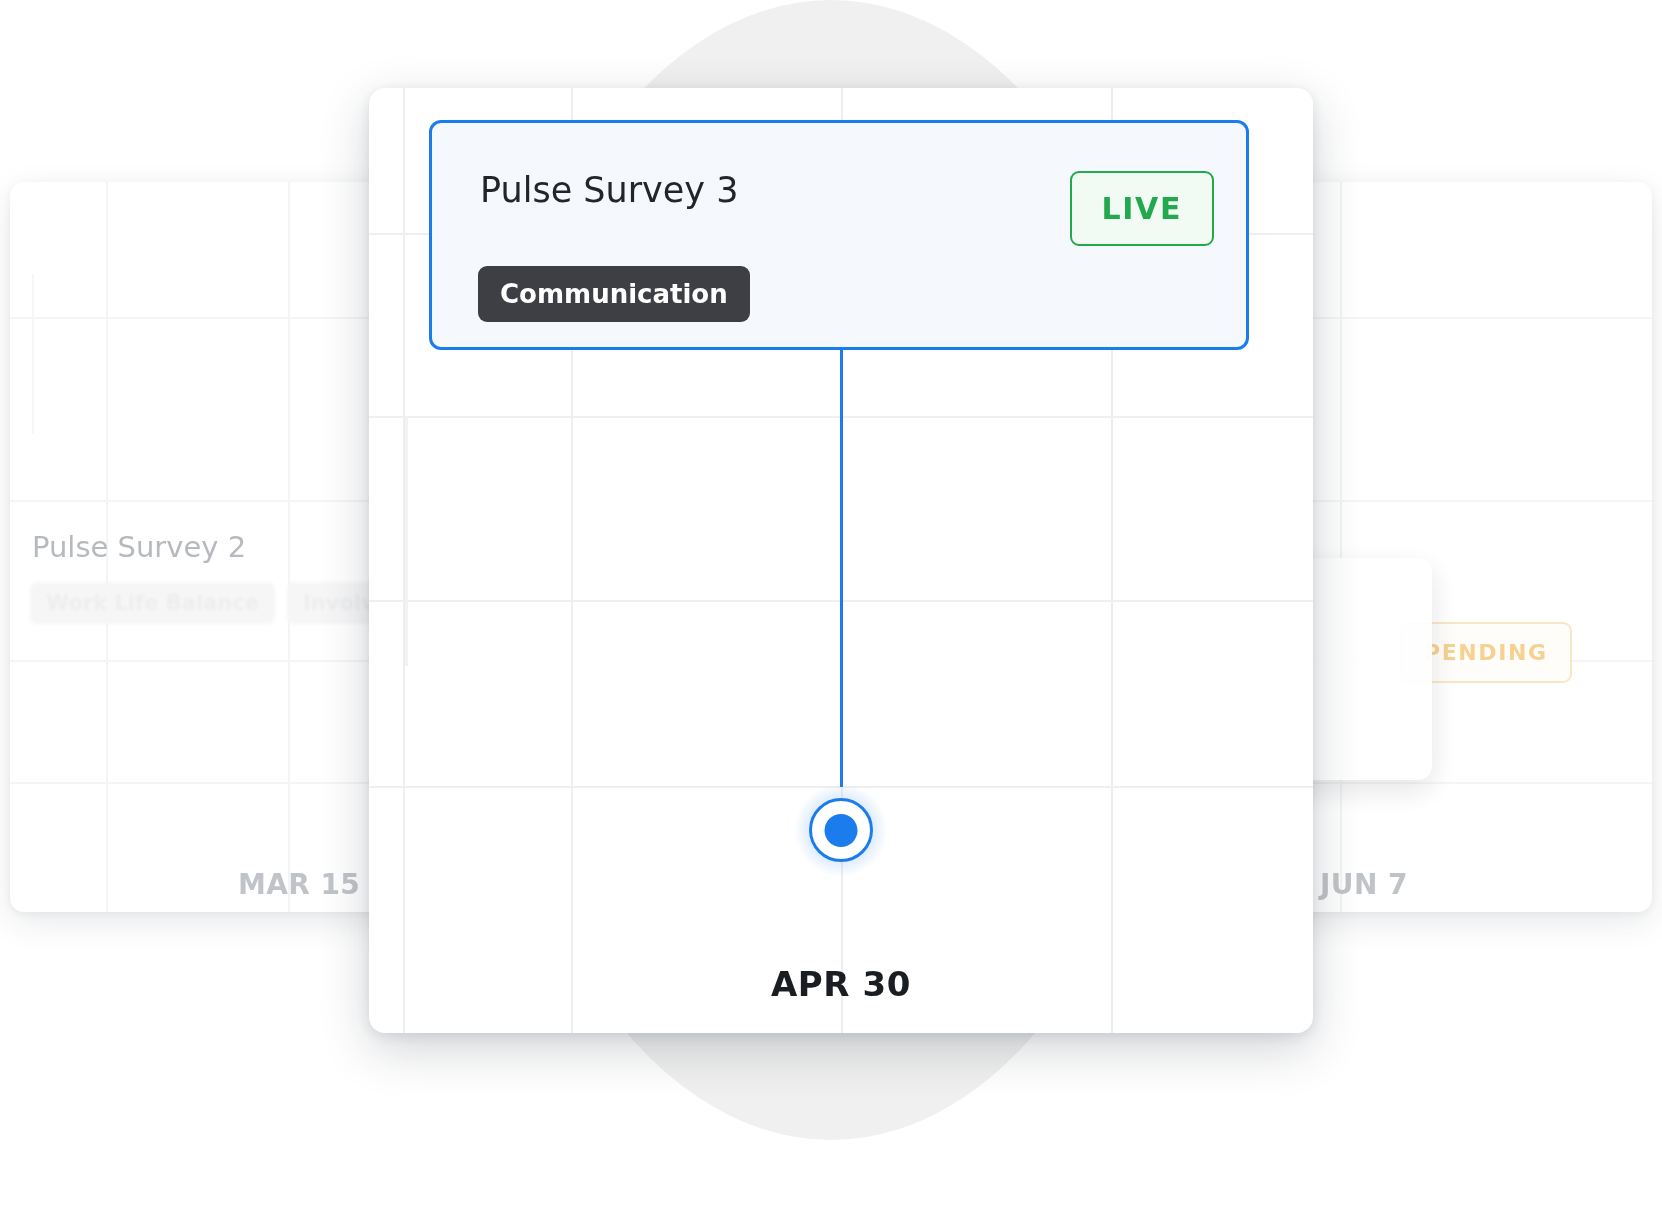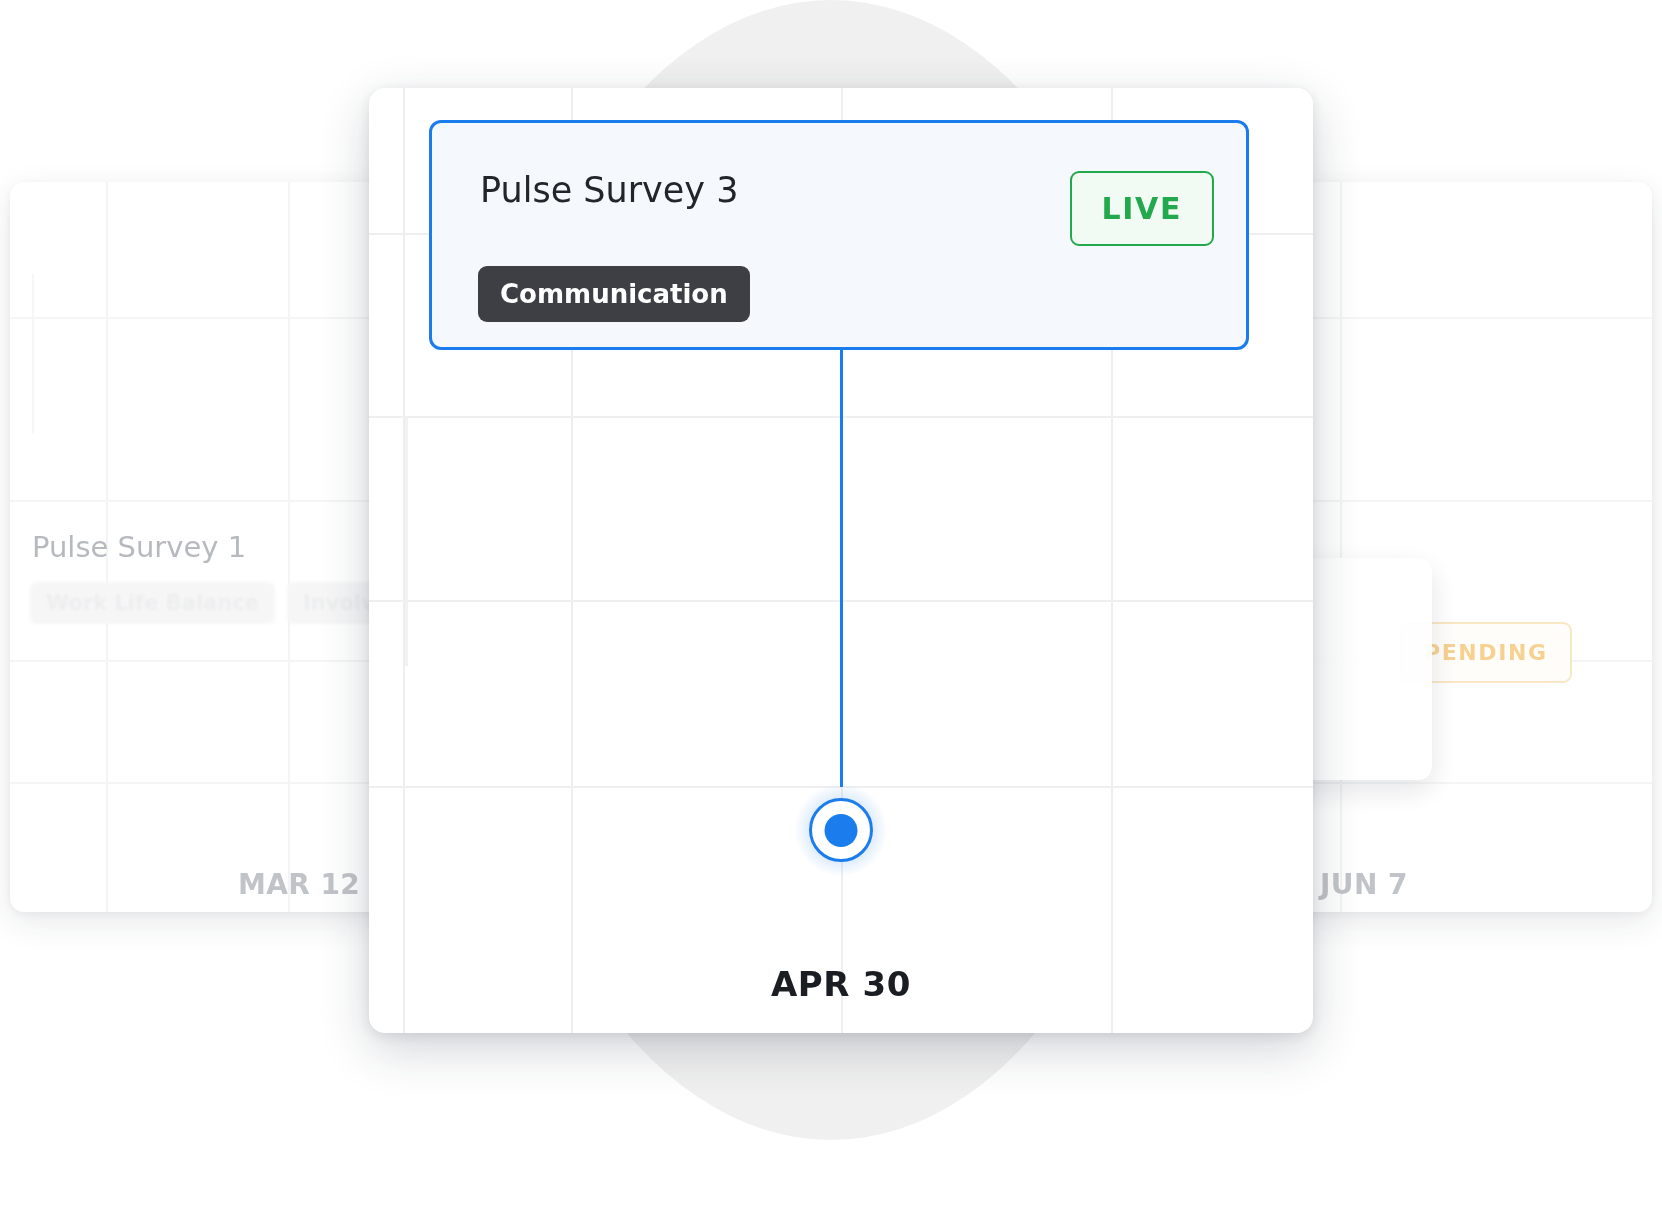--- a/index.html
+++ b/index.html
@@ -188,26 +188,26 @@
     <div class="grid">
       <div class="vline" style="left:96px"></div>
       <div class="vline" style="left:278px"></div>
       <div class="vline" style="left:660px"></div>
       <div class="hline" style="top:135px"></div>
       <div class="hline" style="top:318px"></div>
       <div class="hline" style="top:478px"></div>
       <div class="hline" style="top:600px"></div>
       <div style="position:absolute;left:22px;top:92px;width:2px;height:160px;background:#f1f1f1;"></div>
     </div>
-    <div class="side-title" style="left:22px; top:348px;">Pulse Survey 1</div>
+    <div class="side-title" style="left:22px; top:348px;">Pulse Survey 2</div>
     <div class="side-tagrow" style="left:20px; top:400px;">
       <div class="side-tag">Work Life Balance</div>
       <div class="side-tag">Involvement</div>
     </div>
-    <div class="side-date" style="left:228px; top:686px;">MAR 12</div>
+    <div class="side-date" style="left:228px; top:686px;">MAR 15</div>
   </div>
 
   <div class="card side-card" id="card-right">
     <div class="grid">
       <div class="vline" style="left:40px"></div>
       <div class="vline" style="left:388px"></div>
       <div class="hline" style="top:135px"></div>
       <div class="hline" style="top:318px"></div>
       <div class="hline" style="top:478px"></div>
       <div class="hline" style="top:600px"></div>

